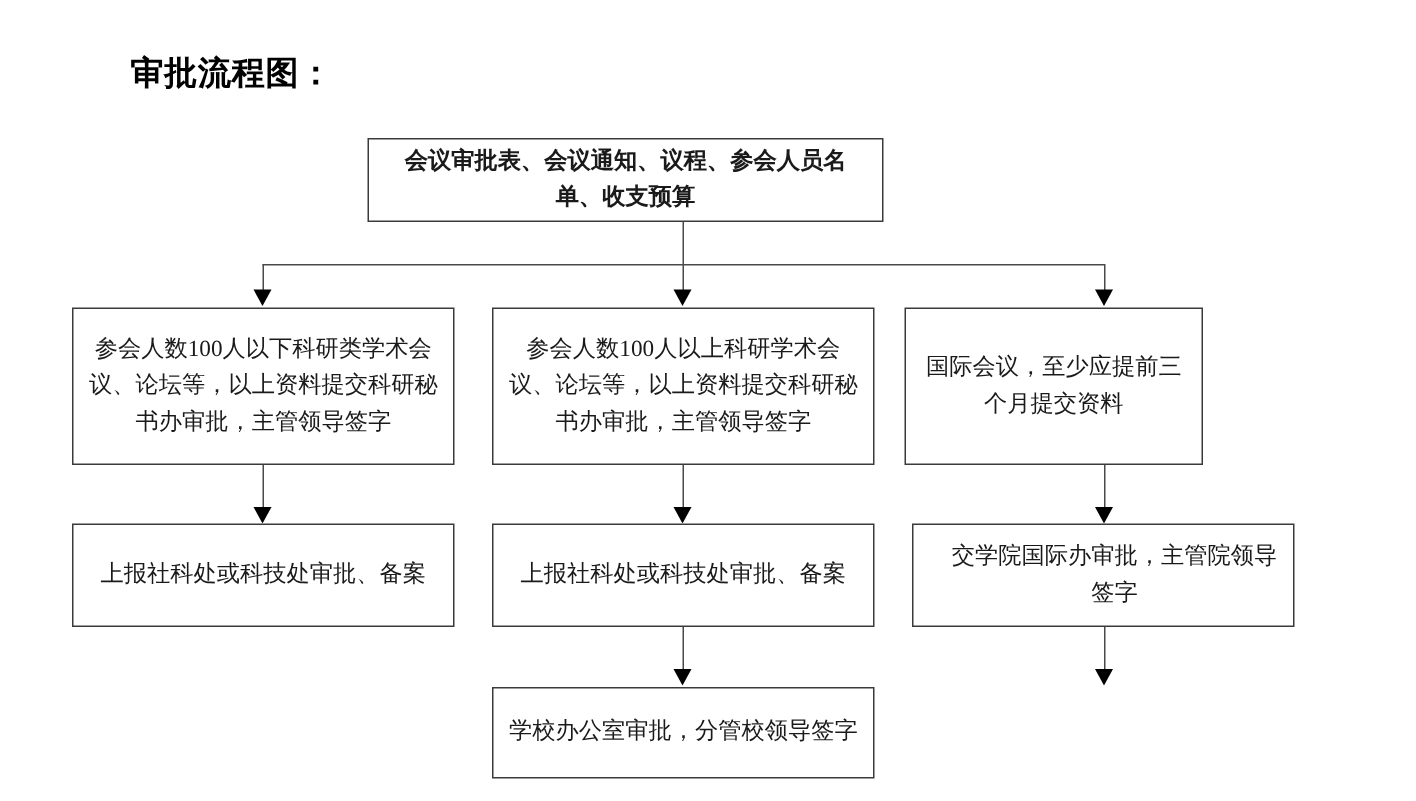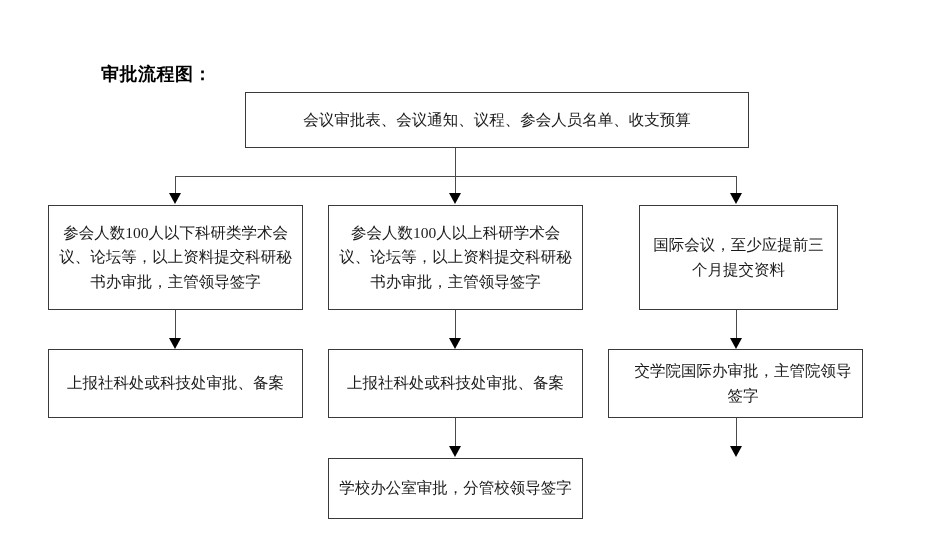--- a/index.html
+++ b/index.html
@@ -14,29 +14,28 @@
   }
   #canvas {
     position: relative;
     width: 944px;
     height: 534px;
     background: #ffffff;
     overflow: hidden;
   }
   .title {
     position: absolute;
-    left: 101px;
+    left: 87px;
     top: 34px;
     font-family: "Liberation Sans", "DejaVu Sans", sans-serif;
     font-weight: bold;
-    font-size: 18px;
+    font-size: 22px;
     letter-spacing: 0.5px;
     color: #000000;
     white-space: nowrap;
-    margin-top: 28px;
   }
   .node {
     position: absolute;
     box-sizing: border-box;
     border: 1px solid #3a3a3a;
     background: #ffffff;
     display: flex;
     align-items: center;
     justify-content: center;
     text-align: center;
@@ -70,21 +69,21 @@
     border-top: 11px solid #000000;
   }
 </style>
 </head>
 <body>
 
 <div id="canvas">
 
   <div class="title">审批流程图：</div>
 
-  <div class="node" style="left:245px; top:92px; width:504px; height:56px;">
+  <div class="node" style="left:245px; top:92px; width:344px; height:56px;font-weight:bold;">
     <span class="node-text">会议审批表、会议通知、议程、参会人员名单、收支预算</span>
   </div>
 
   <div class="vline" style="left:455px; top:148px; height:28px;"></div>
   <div class="hline" style="left:175px; top:176px; width:561px;"></div>
 
   <div class="vline" style="left:175px; top:176px; height:19px;"></div>
   <div class="arrowhead" style="left:169px; top:193px;"></div>
 
   <div class="vline" style="left:455px; top:176px; height:19px;"></div>
@@ -115,21 +114,21 @@
     <span class="node-text">上报社科处或科技处审批、备案</span>
   </div>
 
   <div class="vline" style="left:455px; top:418px; height:32px;"></div>
   <div class="arrowhead" style="left:449px; top:446px;"></div>
 
   <div class="node" style="left:328px; top:458px; width:255px; height:61px;">
     <span class="node-text">学校办公室审批，分管校领导签字</span>
   </div>
 
-  <div class="node" style="left:639px; top:205px; width:199px; height:105px;">
+  <div class="node" style="left:603px; top:205px; width:199px; height:105px;">
     <span class="node-text">国际会议，至少应提前三个月提交资料</span>
   </div>
 
   <div class="vline" style="left:736px; top:310px; height:32px;"></div>
   <div class="arrowhead" style="left:730px; top:338px;"></div>
 
   <div class="node" style="left:608px; top:349px; width:255px; height:69px;padding-left:25px;">
     <span class="node-text">交学院国际办审批，主管院领导签字</span>
   </div>
 

